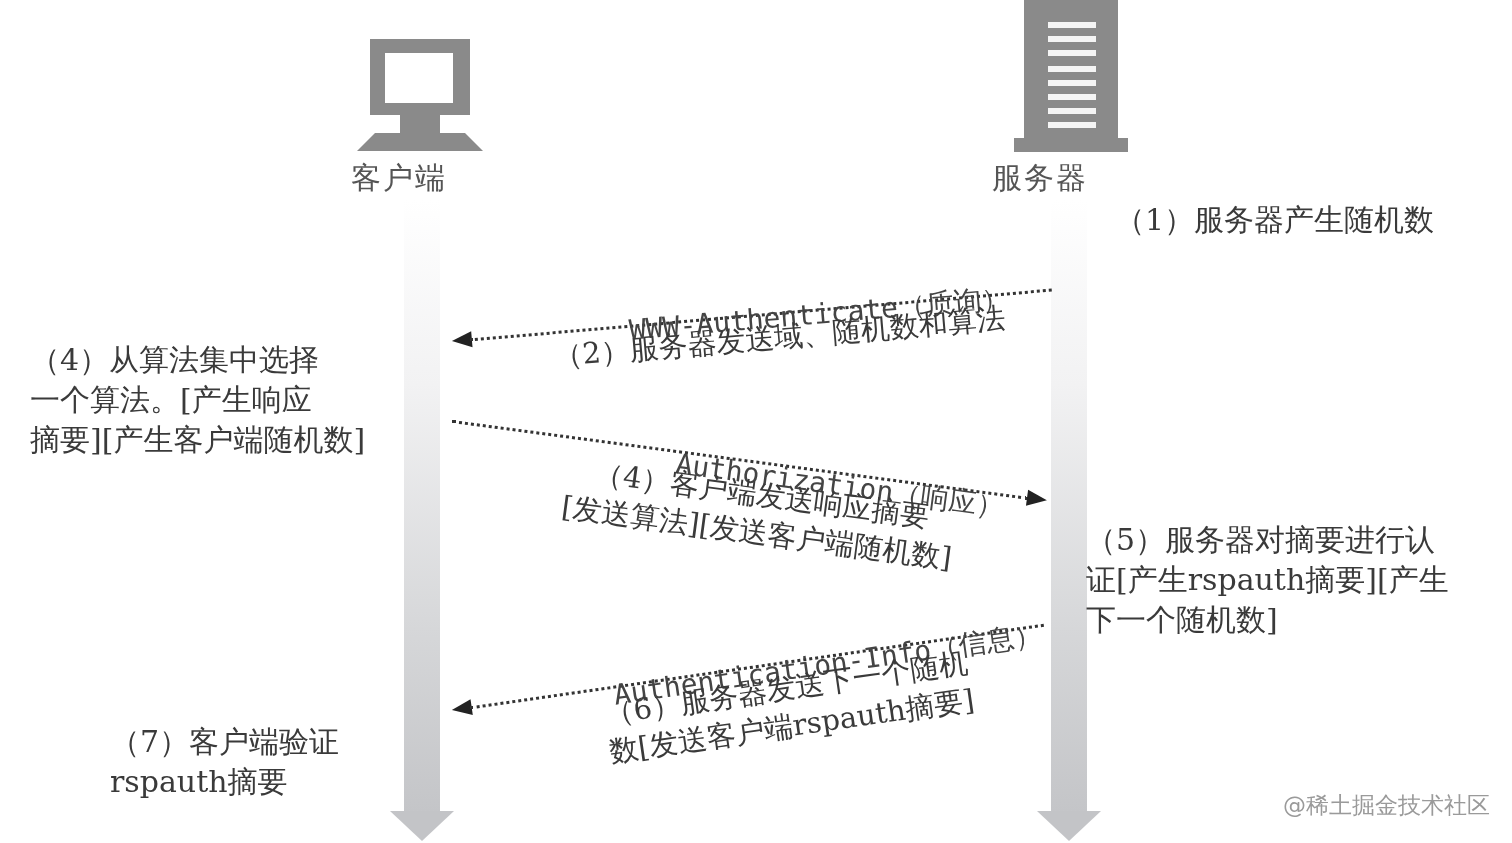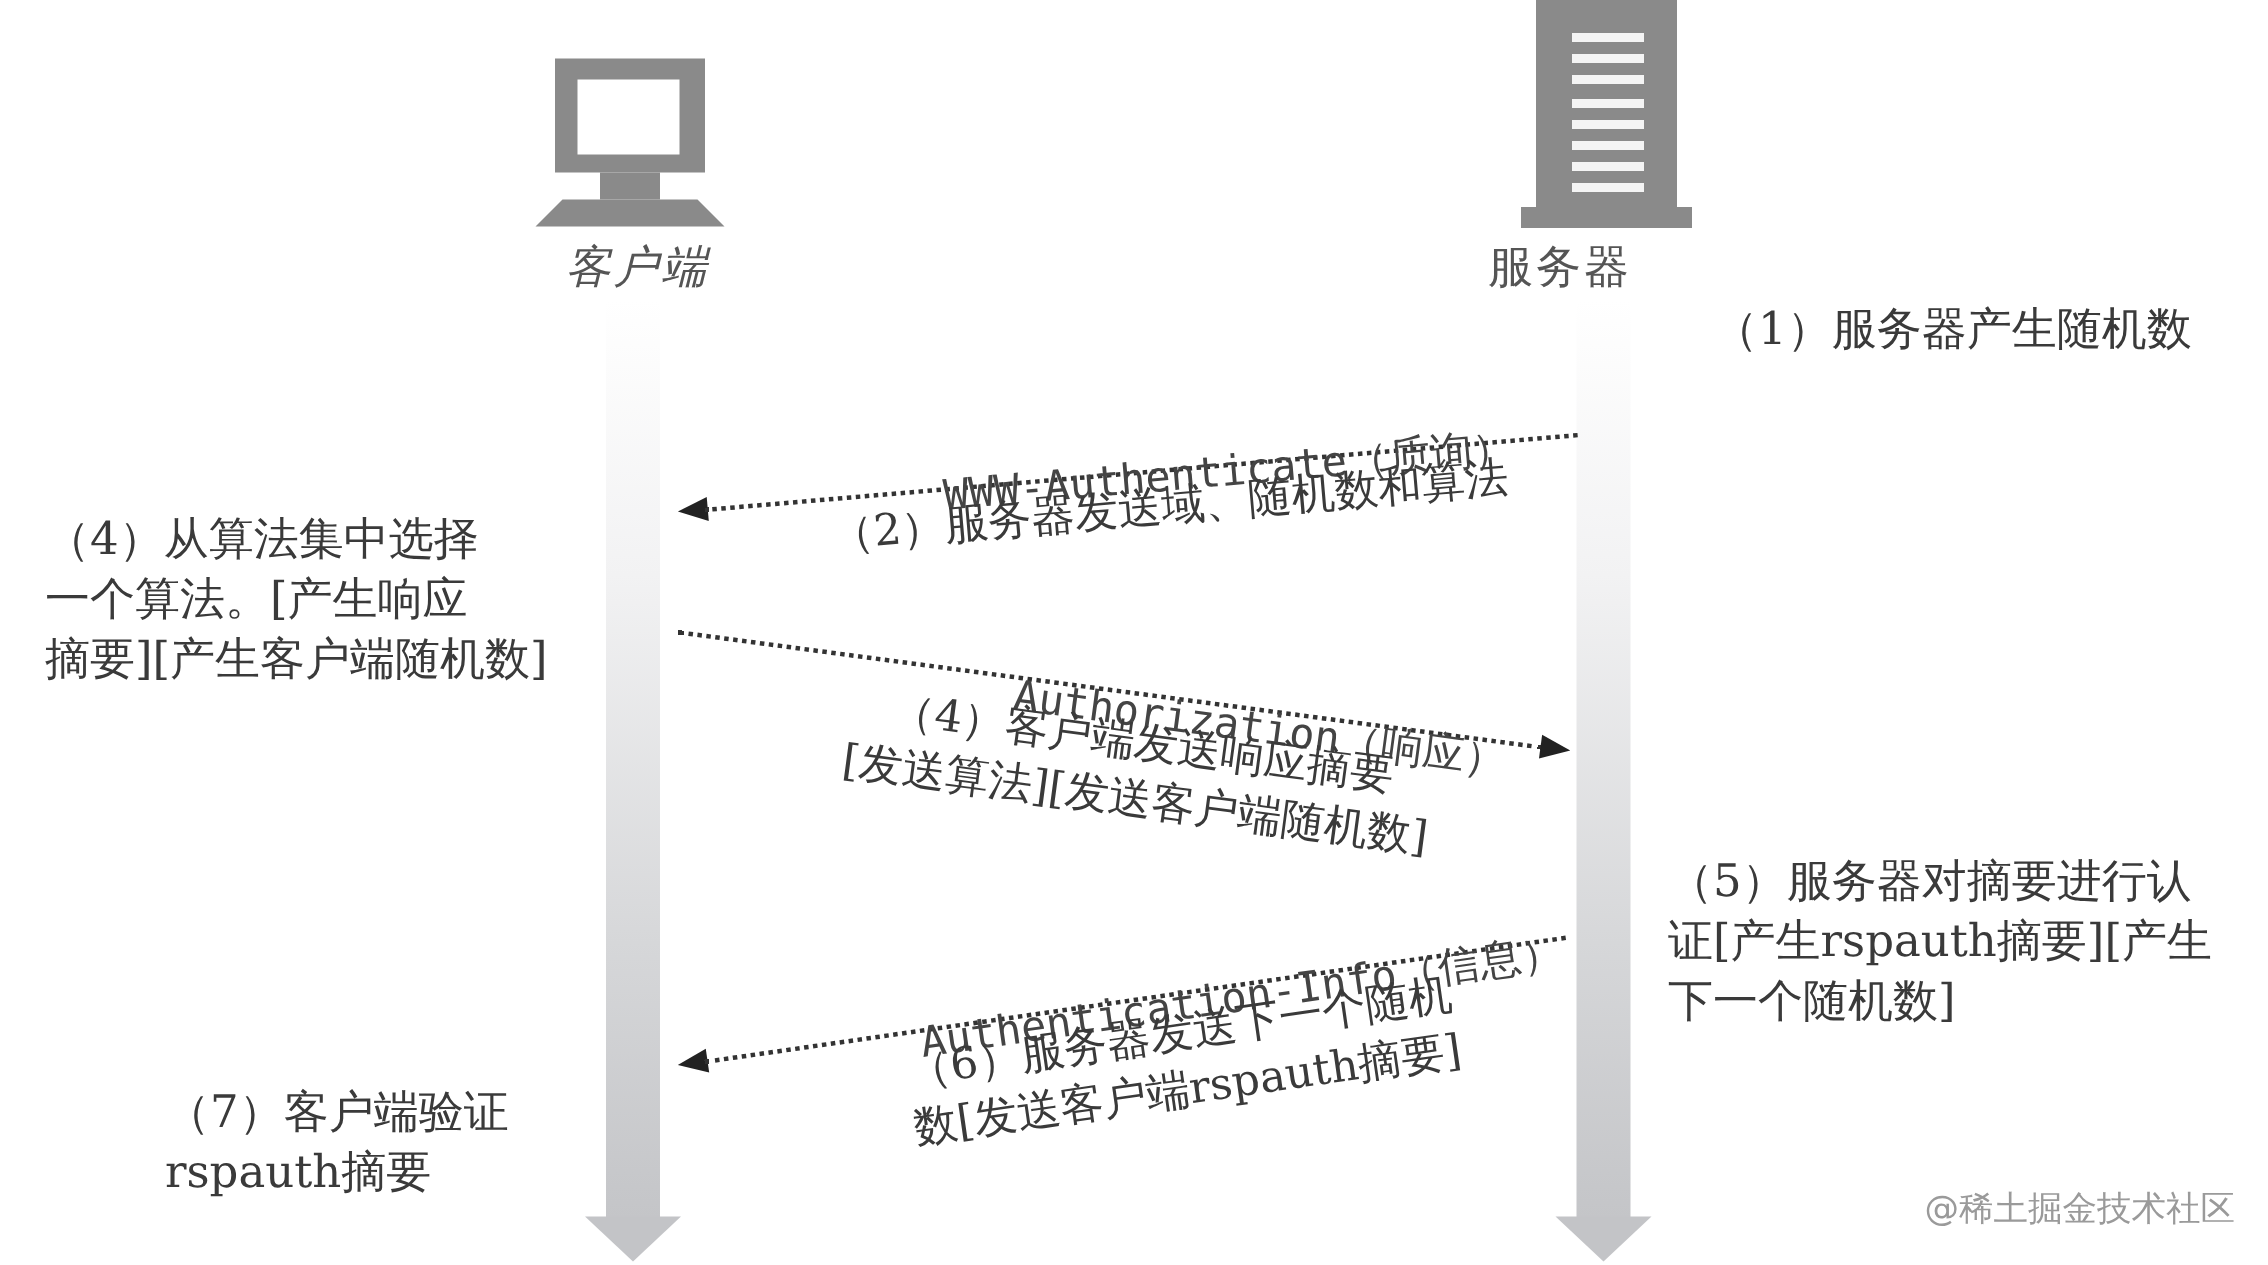--- a/index.html
+++ b/index.html
@@ -111,21 +111,21 @@
 <div>
   <svg class="abs" style="left:355px;top:35px;" width="130" height="118" viewBox="0 0 130 118">
 
     <rect x="15" y="4" width="100" height="76" fill="#8a8a8a"></rect>
     <rect x="30" y="18" width="68" height="50" fill="#ffffff"></rect>
 
     <rect x="45" y="80" width="40" height="18" fill="#8a8a8a"></rect>
 
     <polygon points="20,98 110,98 128,116 2,116" fill="#8a8a8a"></polygon>
   </svg>
-  <div class="actor-label" style="left:377px;top:158px;font-style:italic;">客户端</div>
+  <div class="actor-label" style="left:351px;top:158px;">客户端</div>
 </div>
 
 <div>
   <svg class="abs" style="left:1012px;top:0px;" width="118" height="155" viewBox="0 0 118 155">
     <rect x="12" y="0" width="94" height="140" fill="#8a8a8a"></rect>
     <rect x="2" y="138" width="114" height="14" fill="#8a8a8a"></rect>
     <g fill="#f4f4f4">
       <rect x="36" y="22" width="48" height="6"></rect>
       <rect x="36" y="36" width="48" height="6"></rect>
       <rect x="36" y="50" width="48" height="6"></rect>
@@ -138,27 +138,27 @@
   </svg>
   <div class="actor-label" style="left:992px;top:158px;">服务器</div>
 </div>
 
 <div class="lifeline" style="left:404px;top:200px;height:612px;"></div>
 <div class="lifeline-head" style="left:390px;top:811px;"></div>
 
 <div class="lifeline" style="left:1051px;top:200px;height:612px;"></div>
 <div class="lifeline-head" style="left:1037px;top:811px;"></div>
 
-<div class="note" style="left:1115px;top:200px;margin-left:27px;">（1）服务器产生随机数</div>
+<div class="note" style="left:1115px;top:200px;">（1）服务器产生随机数</div>
 
 <div class="note" style="left:30px;top:340px;">（4）从算法集中选择
 一个算法。[产生响应
 摘要][产生客户端随机数]</div>
 
-<div class="note" style="left:1112px;top:520px;margin-top:48px;">（5）服务器对摘要进行认
+<div class="note" style="left:1086px;top:520px;">（5）服务器对摘要进行认
 证[产生rspauth摘要][产生
 下一个随机数]</div>
 
 <div class="note" style="left:110px;top:722px;text-align:left;">（7）客户端验证
 rspauth摘要</div>
 
 <div class="msg" style="left:452px;top:342px;transform:rotate(-4.9deg);">
   <div class="arrowhead-left" style="left:0;top:-9px;"></div>
   <div class="msg-line" style="left:18px;top:-2px;width:584px;"></div>
   <div class="msg-header" style="left:110px;top:-48px;">

